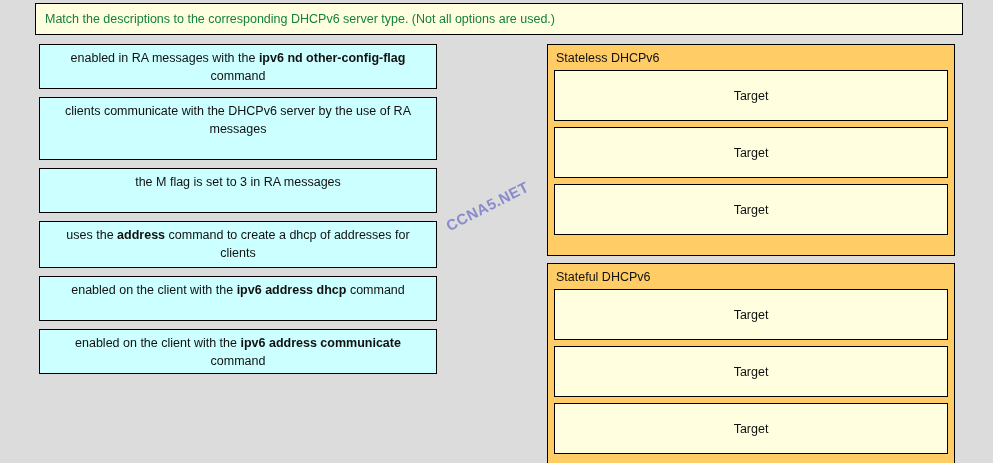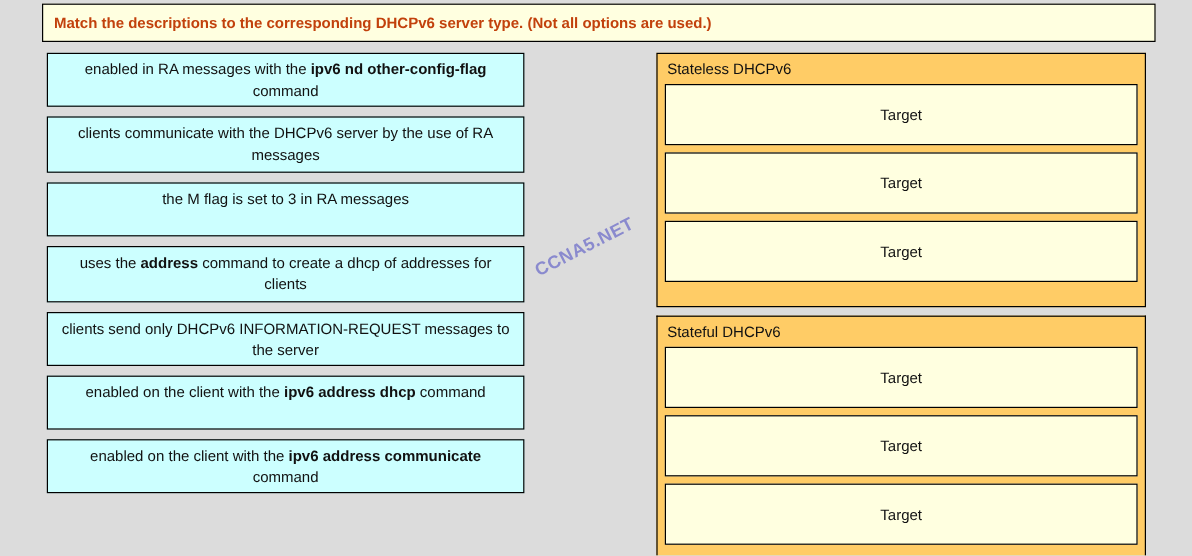--- a/index.html
+++ b/index.html
@@ -30,24 +30,23 @@
     height: 32px;
     box-sizing: border-box;
     background: #ffffe0;
     border: 1px solid #000000;
     display: flex;
     align-items: center;
     padding-left: 9px;
   }
   .instruction-text {
     font-size: 12.5px;
-    color: #c2410c;
+    color: #15803d;
     line-height: 1.2;
     white-space: nowrap;
-    font-weight: bold;
   }
 
   
   .source-column {
     position: absolute;
     left: 39px;
     top: 44px;
     width: 398px;
   }
   .source-tile {
@@ -129,35 +128,32 @@
   <div class="instruction-box">
     <span class="instruction-text">Match the descriptions to the corresponding DHCPv6 server type. (Not all options are used.)</span>
   </div>
 
   <div class="source-column">
 
     <div class="source-tile" id="src-0" style="height:45px">
       <span class="tile-text"><span>enabled in RA messages with the </span><b>ipv6 nd other-config-flag</b><span> command</span></span>
     </div>
 
-    <div class="source-tile" id="src-1" style="height:47px">
+    <div class="source-tile" id="src-1" style="height:63px">
       <span class="tile-text"><span>clients communicate with the DHCPv6 server by the use of RA messages</span></span>
     </div>
 
     <div class="source-tile" id="src-2" style="height:45px">
       <span class="tile-text"><span>the M flag is set to 3 in RA messages</span></span>
     </div>
 
     <div class="source-tile" id="src-3" style="height:47px">
       <span class="tile-text"><span>uses the </span><b>address</b><span> command to create a dhcp of addresses for clients</span></span>
     </div>
 
-    <div class="source-tile" id="src-4" style="height:45px">
-      <span class="tile-text"><span>clients send only DHCPv6 INFORMATION-REQUEST messages to the server</span></span>
-    </div>
 
     <div class="source-tile" id="src-5" style="height:45px">
       <span class="tile-text"><span>enabled on the client with the </span><b>ipv6 address dhcp</b><span> command</span></span>
     </div>
 
     <div class="source-tile" id="src-6" style="height:45px">
       <span class="tile-text"><span>enabled on the client with the </span><b>ipv6 address communicate</b><span> command</span></span>
     </div>
 
   </div>

